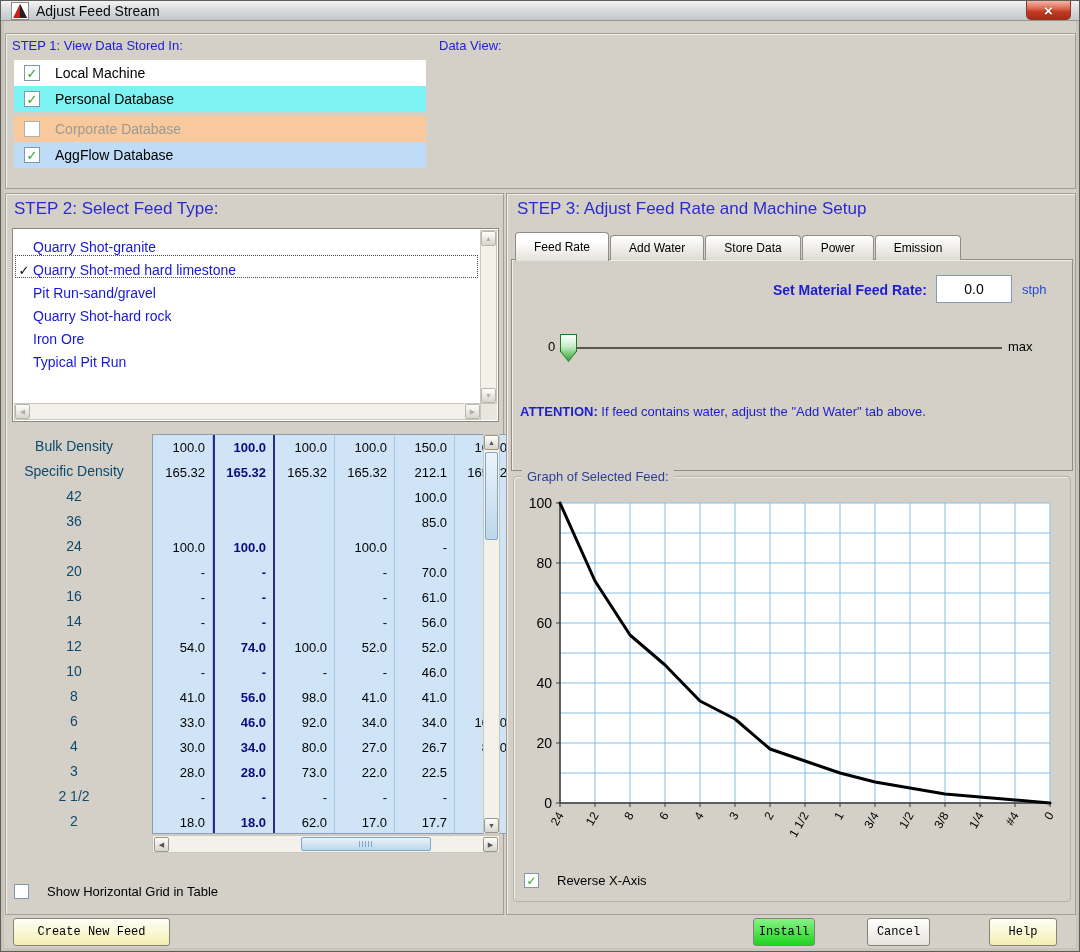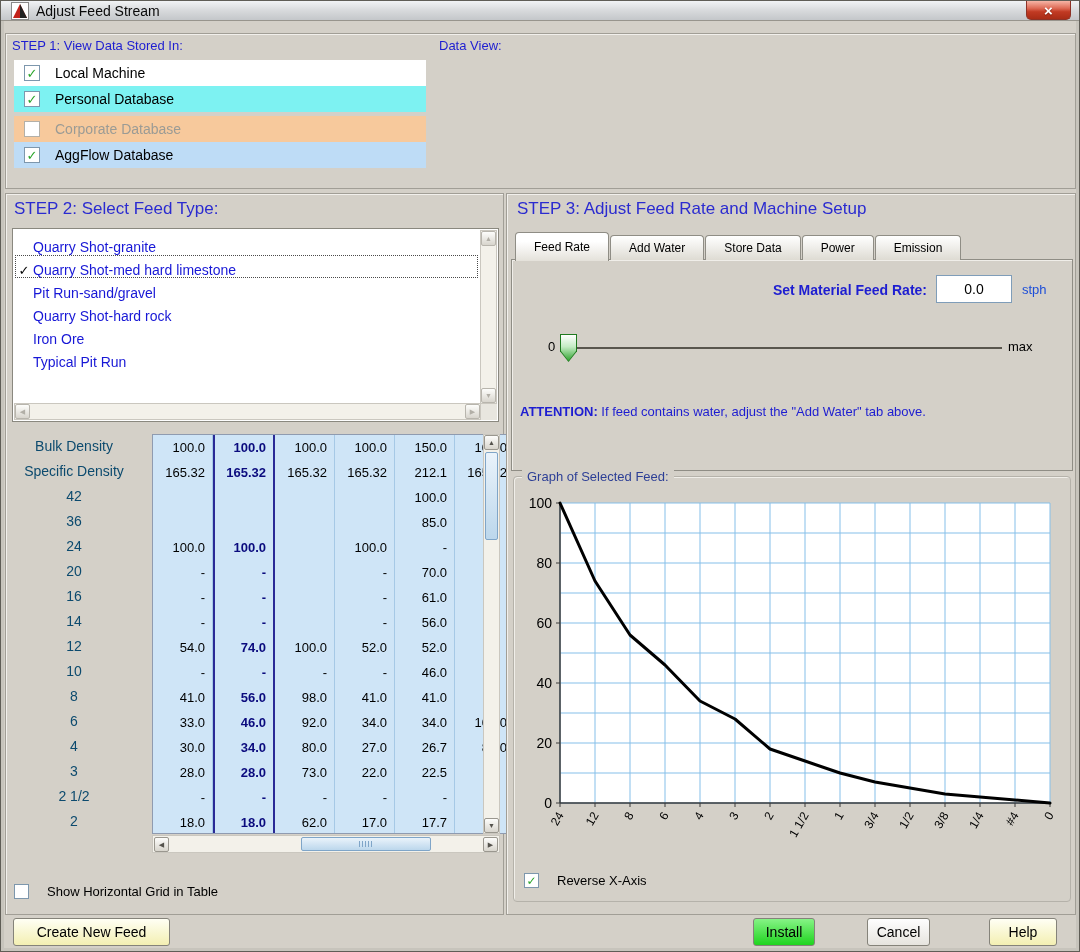--- a/index.html
+++ b/index.html
@@ -51,21 +51,21 @@
   .slider-min{position:absolute;left:36px;top:79px;font-size:13px;color:#000}
   .slider-max{position:absolute;left:496px;top:79px;font-size:13px;color:#000}
   .slider-track{position:absolute;left:50px;top:87px;width:440px;height:2px;background:#59564e}
   .slider-handle{position:absolute;left:-2px;top:-13px;width:17px;height:28px;background:#1f7a1f;clip-path:polygon(0 0,100% 0,100% 62%,50% 100%,0 62%)}
   .slider-handle::after{content:"";position:absolute;left:1px;top:1px;right:1px;bottom:1px;background:linear-gradient(#ffffff,#c4ecc4 45%,#2fa32f);clip-path:polygon(0 0,100% 0,100% 62%,50% 100%,0 62%)}
   .attention{position:absolute;left:8px;top:144px;font-size:13px;color:#1d1dd1;white-space:nowrap}
   .att-bold{font-weight:bold}
   .groupbox{position:absolute;border:1px solid #b5b2aa;border-radius:4px;box-shadow:inset 1px 1px 0 #f0eee9}
   .gb-legend{position:absolute;top:-8px;left:8px;background:#d4d0c8;padding:0 5px;font-size:13px;color:#2d3f96}
   
-  .btn{position:absolute;height:28px;border:1px solid #85837a;border-radius:3px;font-size:14px;font-family:Liberation Sans, sans-serif;color:#000}
+  .btn{position:absolute;height:28px;border:1px solid #85837a;border-radius:3px;font-size:12px;font-family:Liberation Mono, monospace;color:#000}
   .btn.yellow{background:linear-gradient(#fffff4,#f3efb2)}
   .btn.green{background:linear-gradient(#86f386,#1fd41f)}
   .btn.plain{background:linear-gradient(#fefefe,#e6e4de)}
 </style>
 </head>
 <body>
 
 <div class="window">
 
   <div class="titlebar">

